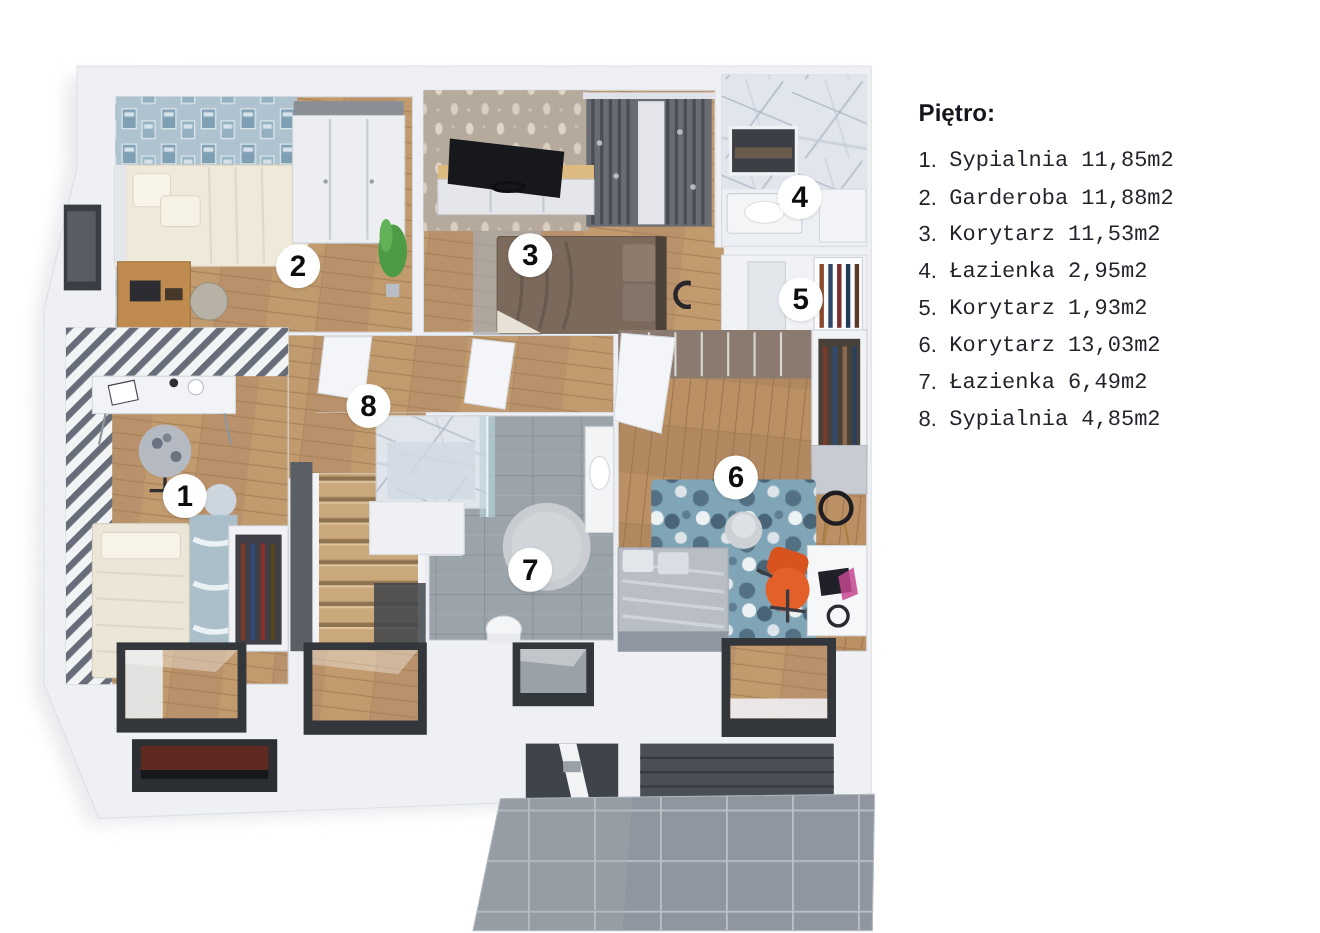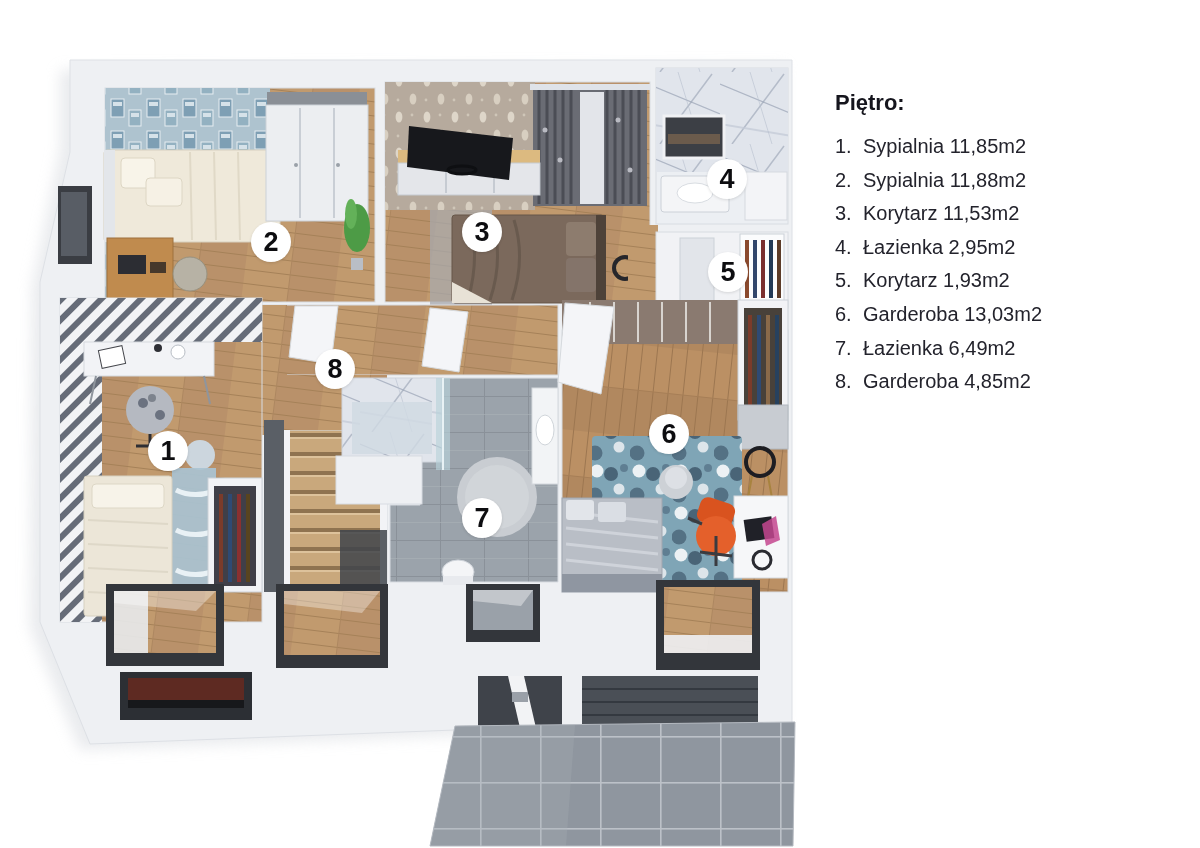--- a/index.html
+++ b/index.html
@@ -14,21 +14,21 @@
           justify-content:center;font-size:27px;font-weight:800;
           transform:translate(-50%,-50%);
           box-shadow:0 1px 3px rgba(0,0,0,.12);}
 
   
   .legend{position:absolute;left:835px;top:90px;width:320px;color:#1b1b24;}
   .legend-title{font-size:22px;font-weight:700;color:#15151d;margin:0 0 14px 0;line-height:26px;}
   .legend-list{list-style:none;margin:0;padding:0;}
   .legend-item{display:flex;font-size:20px;line-height:33.6px;color:#23232c;}
   .legend-num{width:28px;flex:0 0 28px;}
-  .legend-text{flex:1;}
+  .legend-text{flex:1;font-family:Liberation Mono, monospace;}
 </style>
 </head>
 <body>
 
 <div class="stage">
 
 <svg class="plan" width="1200" height="848" viewBox="0 0 1200 848" xmlns="http://www.w3.org/2000/svg">
   <defs>
     <filter id="soft" x="-10%" y="-10%" width="120%" height="120%">
       <feGaussianBlur stdDeviation="7"></feGaussianBlur>
@@ -372,42 +372,42 @@
 
 <aside class="legend">
   <h2 class="legend-title">Piętro:</h2>
   <ul class="legend-list">
     <li class="legend-item">
       <span class="legend-num">1.</span>
       <span class="legend-text">Sypialnia 11,85m2</span>
     </li>
     <li class="legend-item">
       <span class="legend-num">2.</span>
-      <span class="legend-text">Sypialnia 11,88m2</span>
+      <span class="legend-text">Garderoba 11,88m2</span>
     </li>
     <li class="legend-item">
       <span class="legend-num">3.</span>
       <span class="legend-text">Korytarz 11,53m2</span>
     </li>
     <li class="legend-item">
       <span class="legend-num">4.</span>
       <span class="legend-text">Łazienka 2,95m2</span>
     </li>
     <li class="legend-item">
       <span class="legend-num">5.</span>
       <span class="legend-text">Korytarz 1,93m2</span>
     </li>
     <li class="legend-item">
       <span class="legend-num">6.</span>
-      <span class="legend-text">Garderoba 13,03m2</span>
+      <span class="legend-text">Korytarz 13,03m2</span>
     </li>
     <li class="legend-item">
       <span class="legend-num">7.</span>
       <span class="legend-text">Łazienka 6,49m2</span>
     </li>
     <li class="legend-item">
       <span class="legend-num">8.</span>
-      <span class="legend-text">Garderoba 4,85m2</span>
+      <span class="legend-text">Sypialnia 4,85m2</span>
     </li>
   </ul>
 </aside>
 
 </div>
 
 </body></html>

